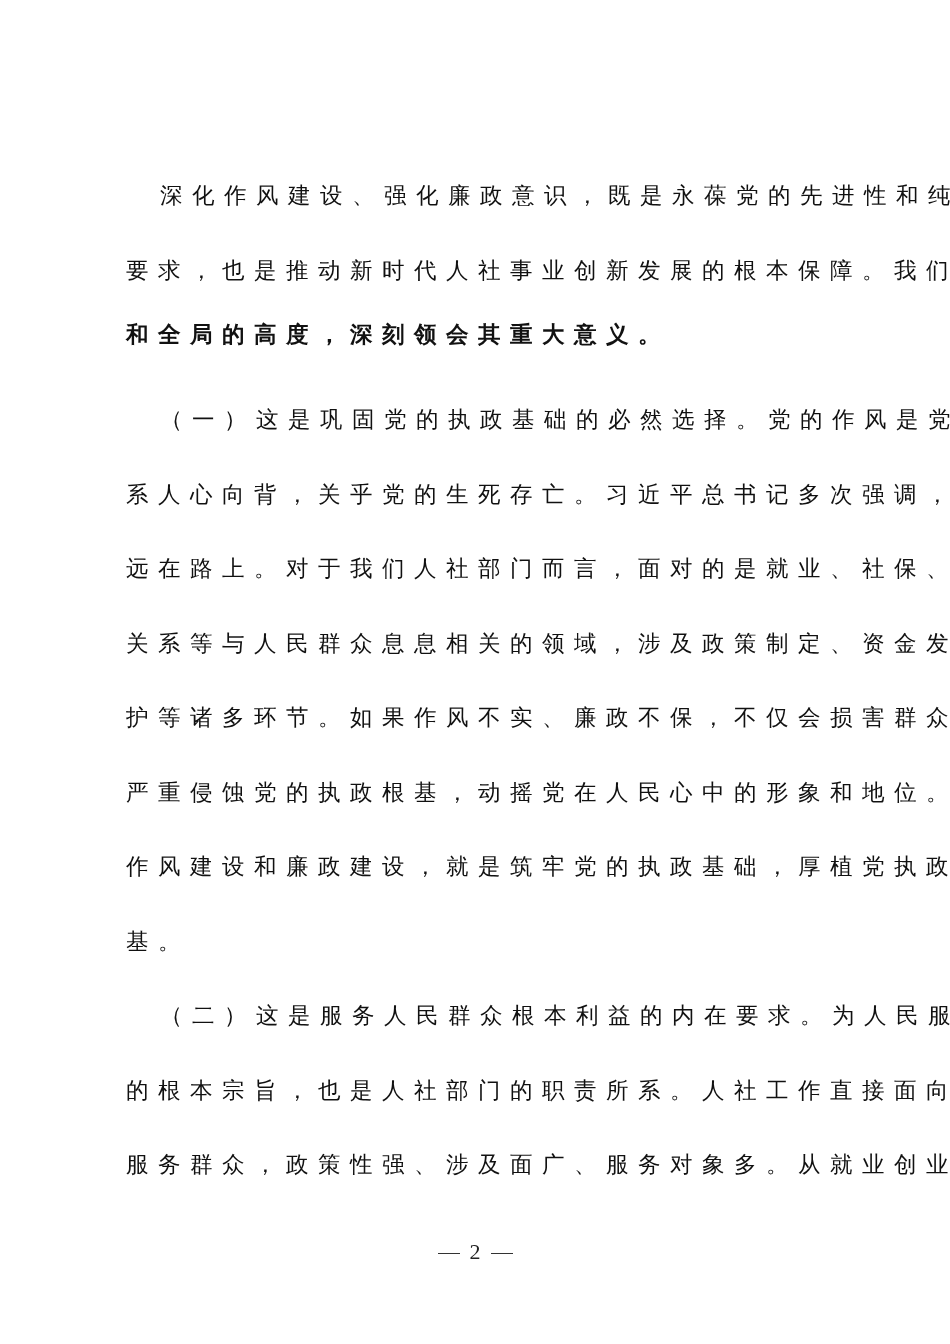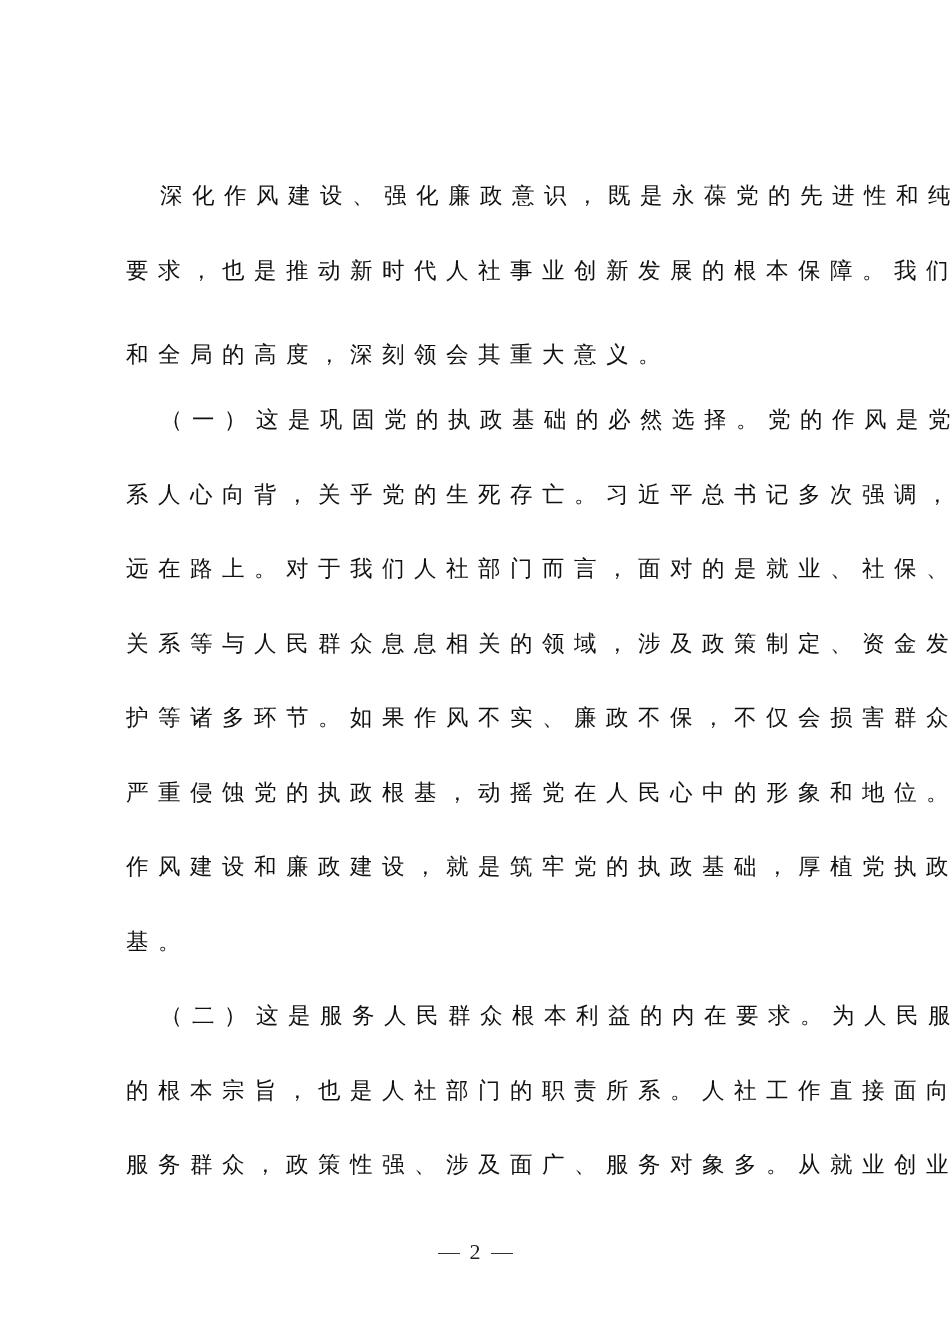--- a/index.html
+++ b/index.html
@@ -51,21 +51,21 @@
       vertical-align: middle;
       margin: 0 10px;
     }
   </style>
 </head>
 <body>
 
 <div class="page">
   <div class="line" style="top:175px; left:160px;">深化作风建设、强化廉政意识，既是永葆党的先进性和纯洁性的内在</div>
   <div class="line" style="top:250px;">要求，也是推动新时代人社事业创新发展的根本保障。我们必须从战略</div>
-  <div class="line" style="top:334px;">和全局的高度，深刻领会其重大意义。</div>
+  <div class="line" style="top:314px;font-weight:bold;">和全局的高度，深刻领会其重大意义。</div>
 
   <div class="line" style="top:399px; left:160px;">（一）这是巩固党的执政基础的必然选择。党的作风是党的形象，关</div>
   <div class="line" style="top:474px;">系人心向背，关乎党的生死存亡。习近平总书记多次强调，作风建设永</div>
   <div class="line" style="top:548px;">远在路上。对于我们人社部门而言，面对的是就业、社保、人才、劳动</div>
   <div class="line" style="top:623px;">关系等与人民群众息息相关的领域，涉及政策制定、资金发放、权益维</div>
   <div class="line" style="top:697px;">护等诸多环节。如果作风不实、廉政不保，不仅会损害群众利益，更会</div>
   <div class="line" style="top:772px;">严重侵蚀党的执政根基，动摇党在人民心中的形象和地位。因此，加强</div>
   <div class="line" style="top:846px;">作风建设和廉政建设，就是筑牢党的执政基础，厚植党执政的群众根</div>
   <div class="line" style="top:921px;">基。</div>
 

